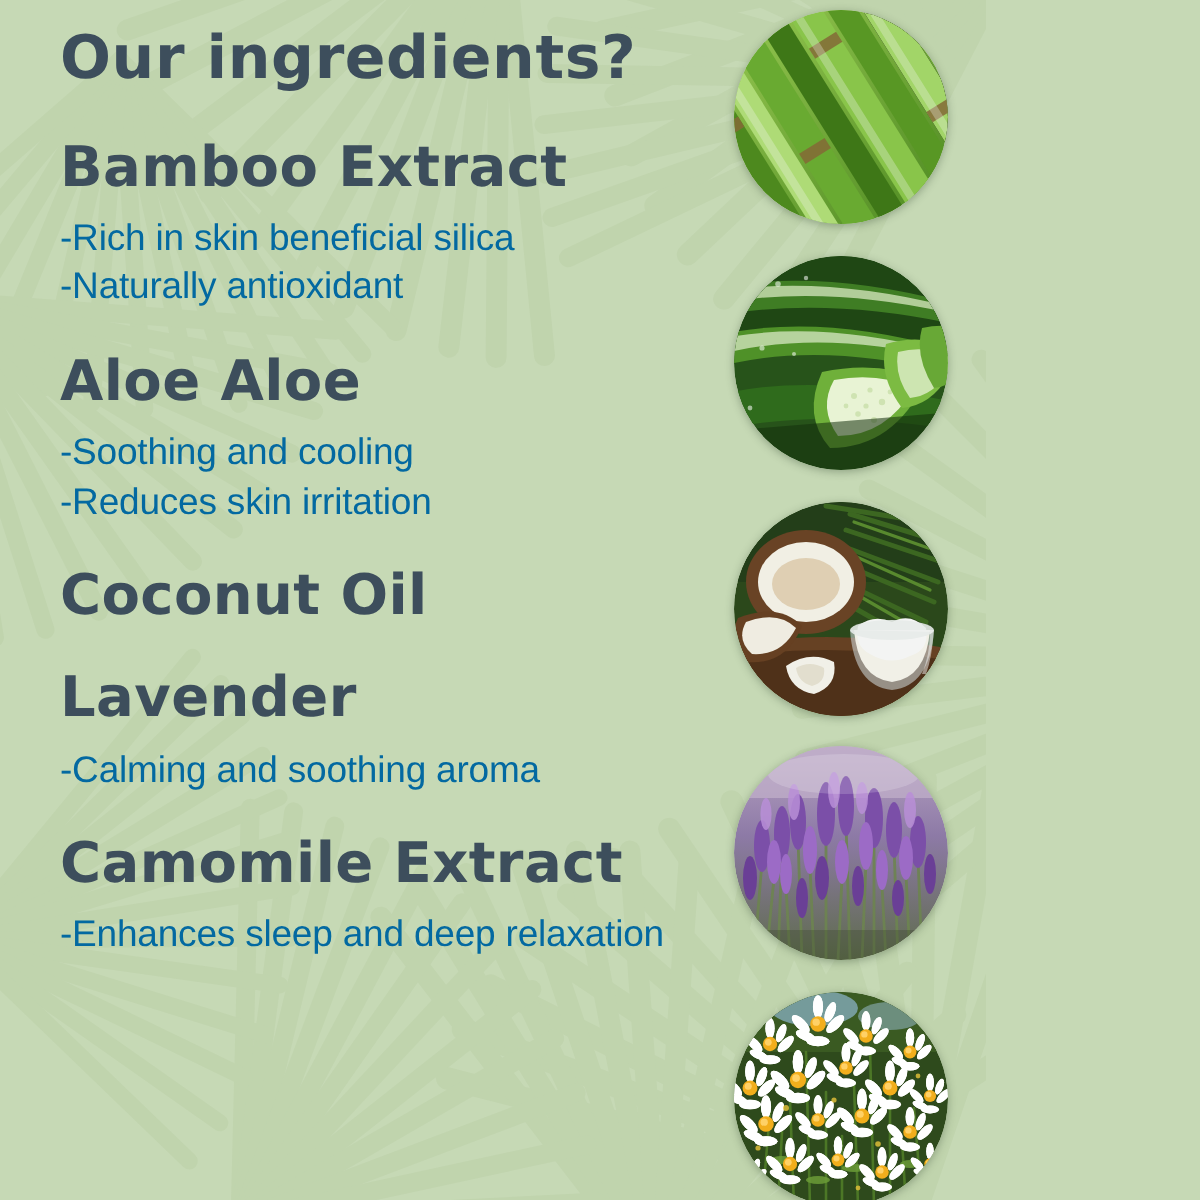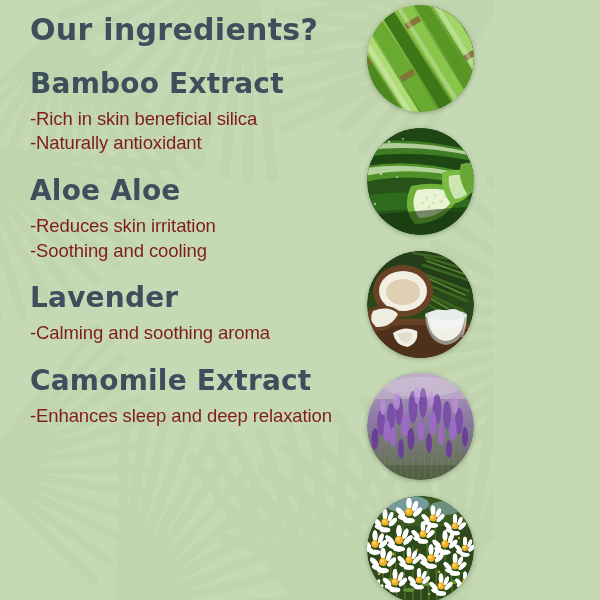--- a/index.html
+++ b/index.html
@@ -47,21 +47,21 @@
     font-weight:bold;
     color:#3d4e5c;
     letter-spacing:0.2px;
     line-height:1.15;
     margin-bottom:7px;
   }
   .ing-benefit {
     font-family:"Liberation Sans", sans-serif;
     font-size:18.5px;
     font-weight:400;
-    color:#7f1d1d;
+    color:#0369a1;
     line-height:1.33;
     letter-spacing:-0.1px;
   }
   #image-col {
     position:relative;
     width:160px; height:600px;
   }
   .photo-circle {
     position:absolute;
     left:4px;
@@ -119,25 +119,26 @@
       <div id="page-title">Our ingredients?</div>
 
       <div class="ingredient">
         <div class="ing-name">Bamboo Extract</div>
         <div class="ing-benefit">-Rich in skin beneficial silica</div>
         <div class="ing-benefit">-Naturally antioxidant</div>
       </div>
 
       <div class="ingredient">
         <div class="ing-name">Aloe Aloe</div>
+        <div class="ing-benefit">-Soothing and cooling</div>
         <div class="ing-benefit">-Reduces skin irritation</div>
-        <div class="ing-benefit">-Soothing and cooling</div>
       </div>
 
       <div class="ingredient">
+        <div class="ing-name">Coconut Oil</div>
       </div>
 
       <div class="ingredient">
         <div class="ing-name">Lavender</div>
         <div class="ing-benefit">-Calming and soothing aroma</div>
       </div>
 
       <div class="ingredient">
         <div class="ing-name">Camomile Extract</div>
         <div class="ing-benefit">-Enhances sleep and deep relaxation</div>

